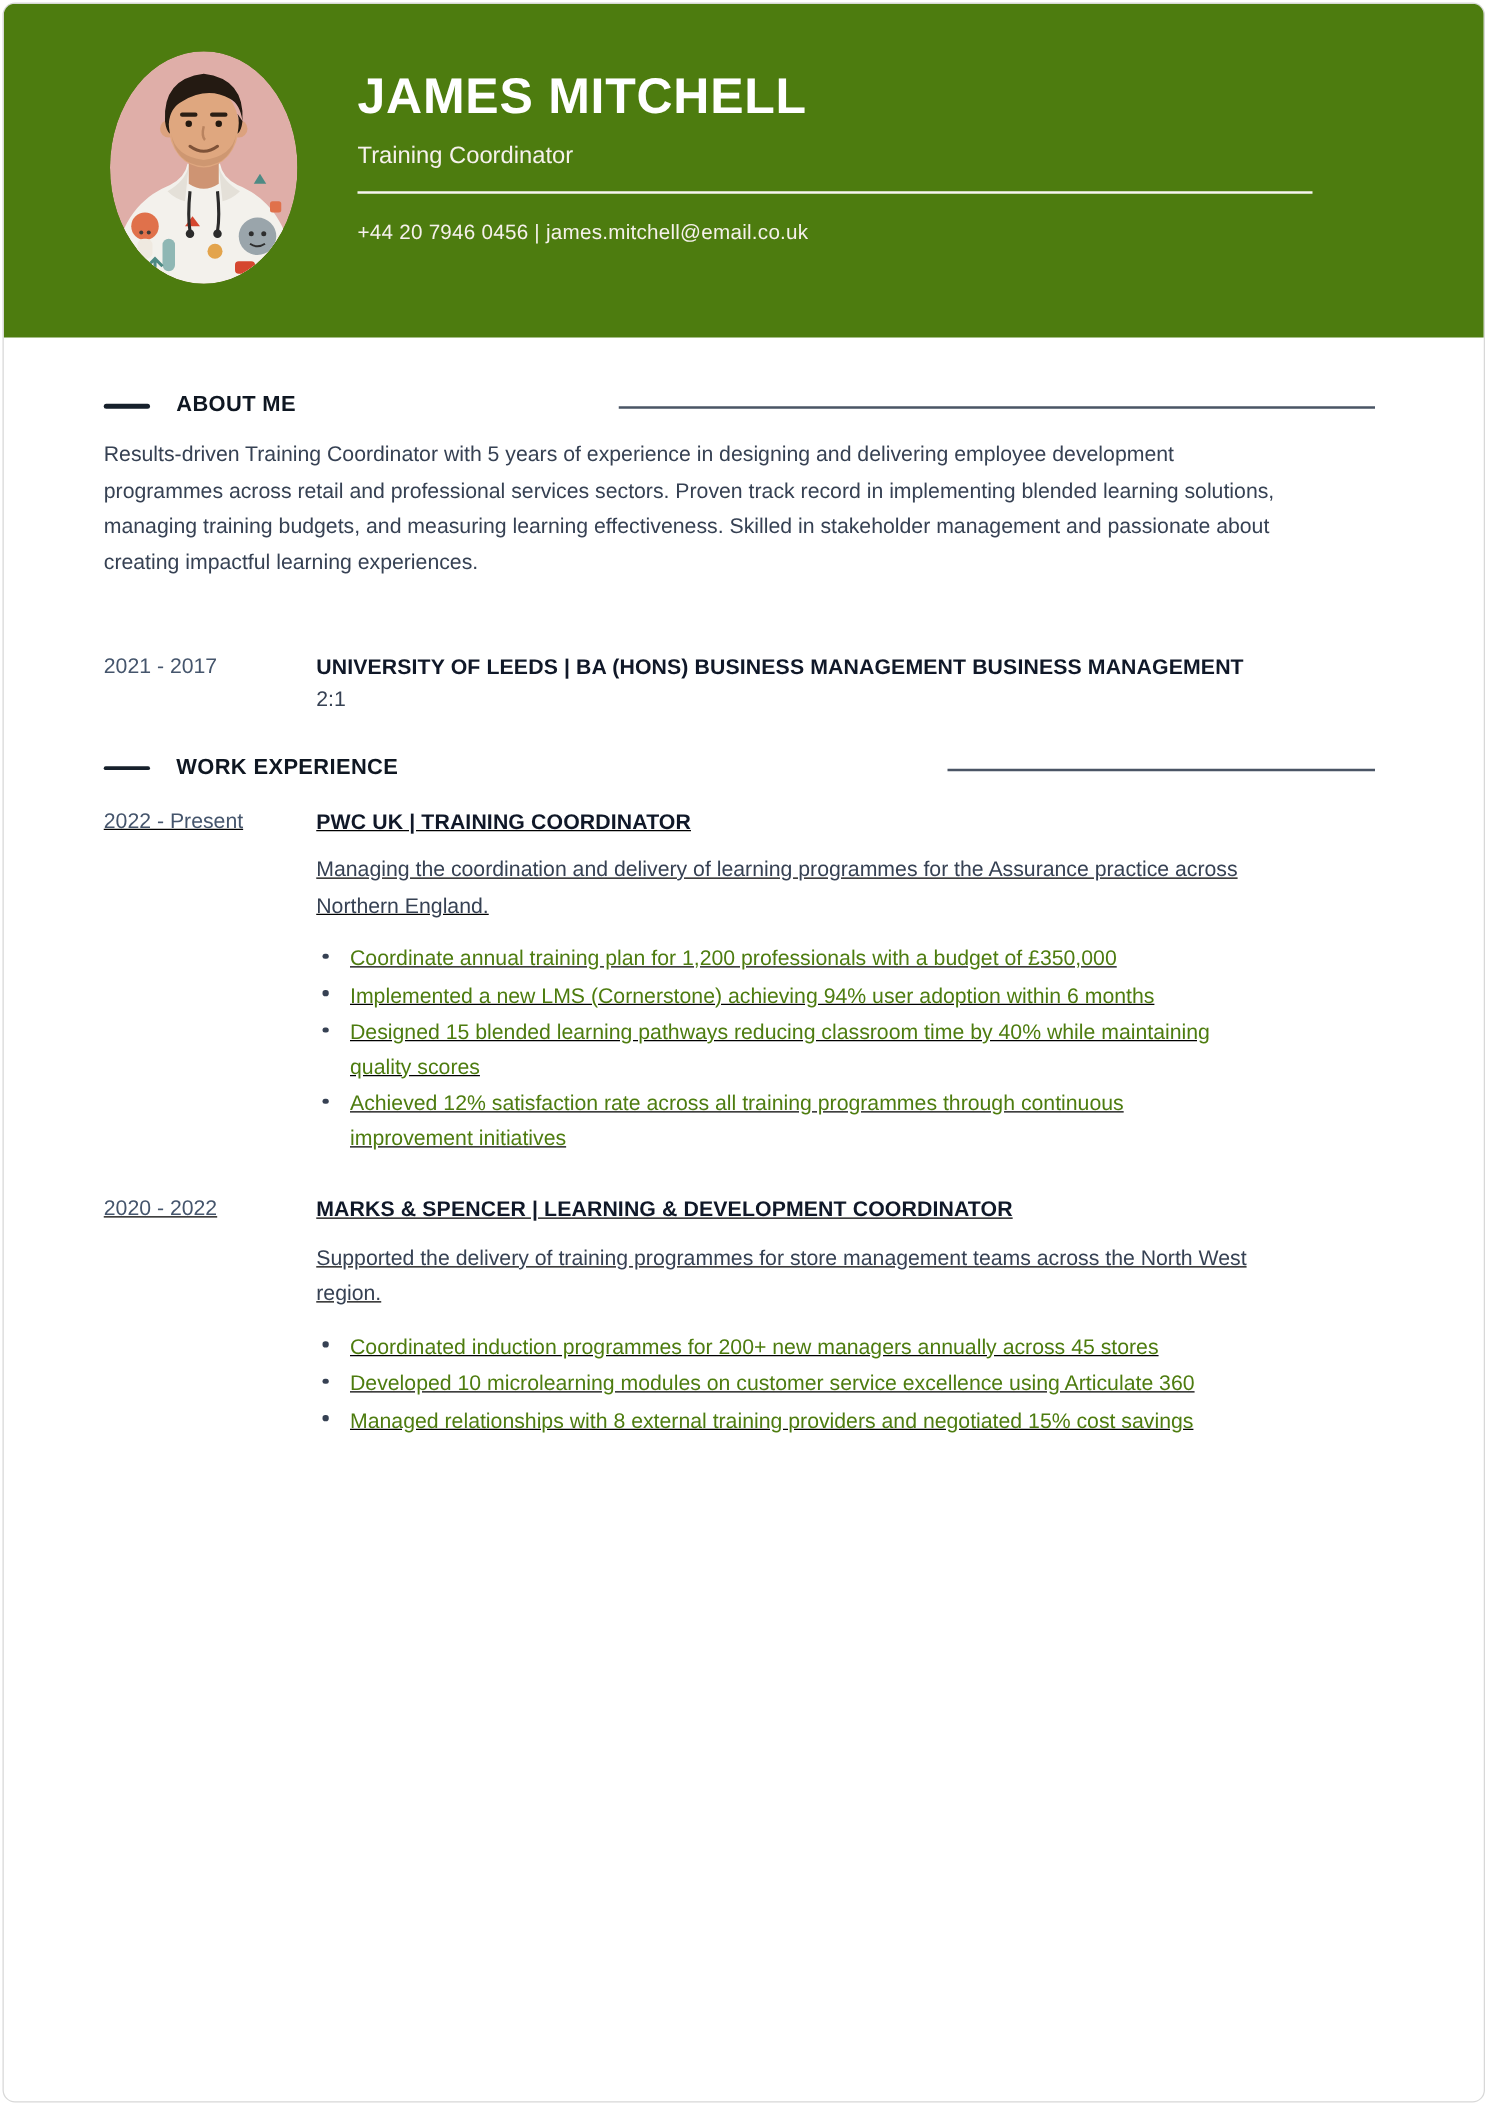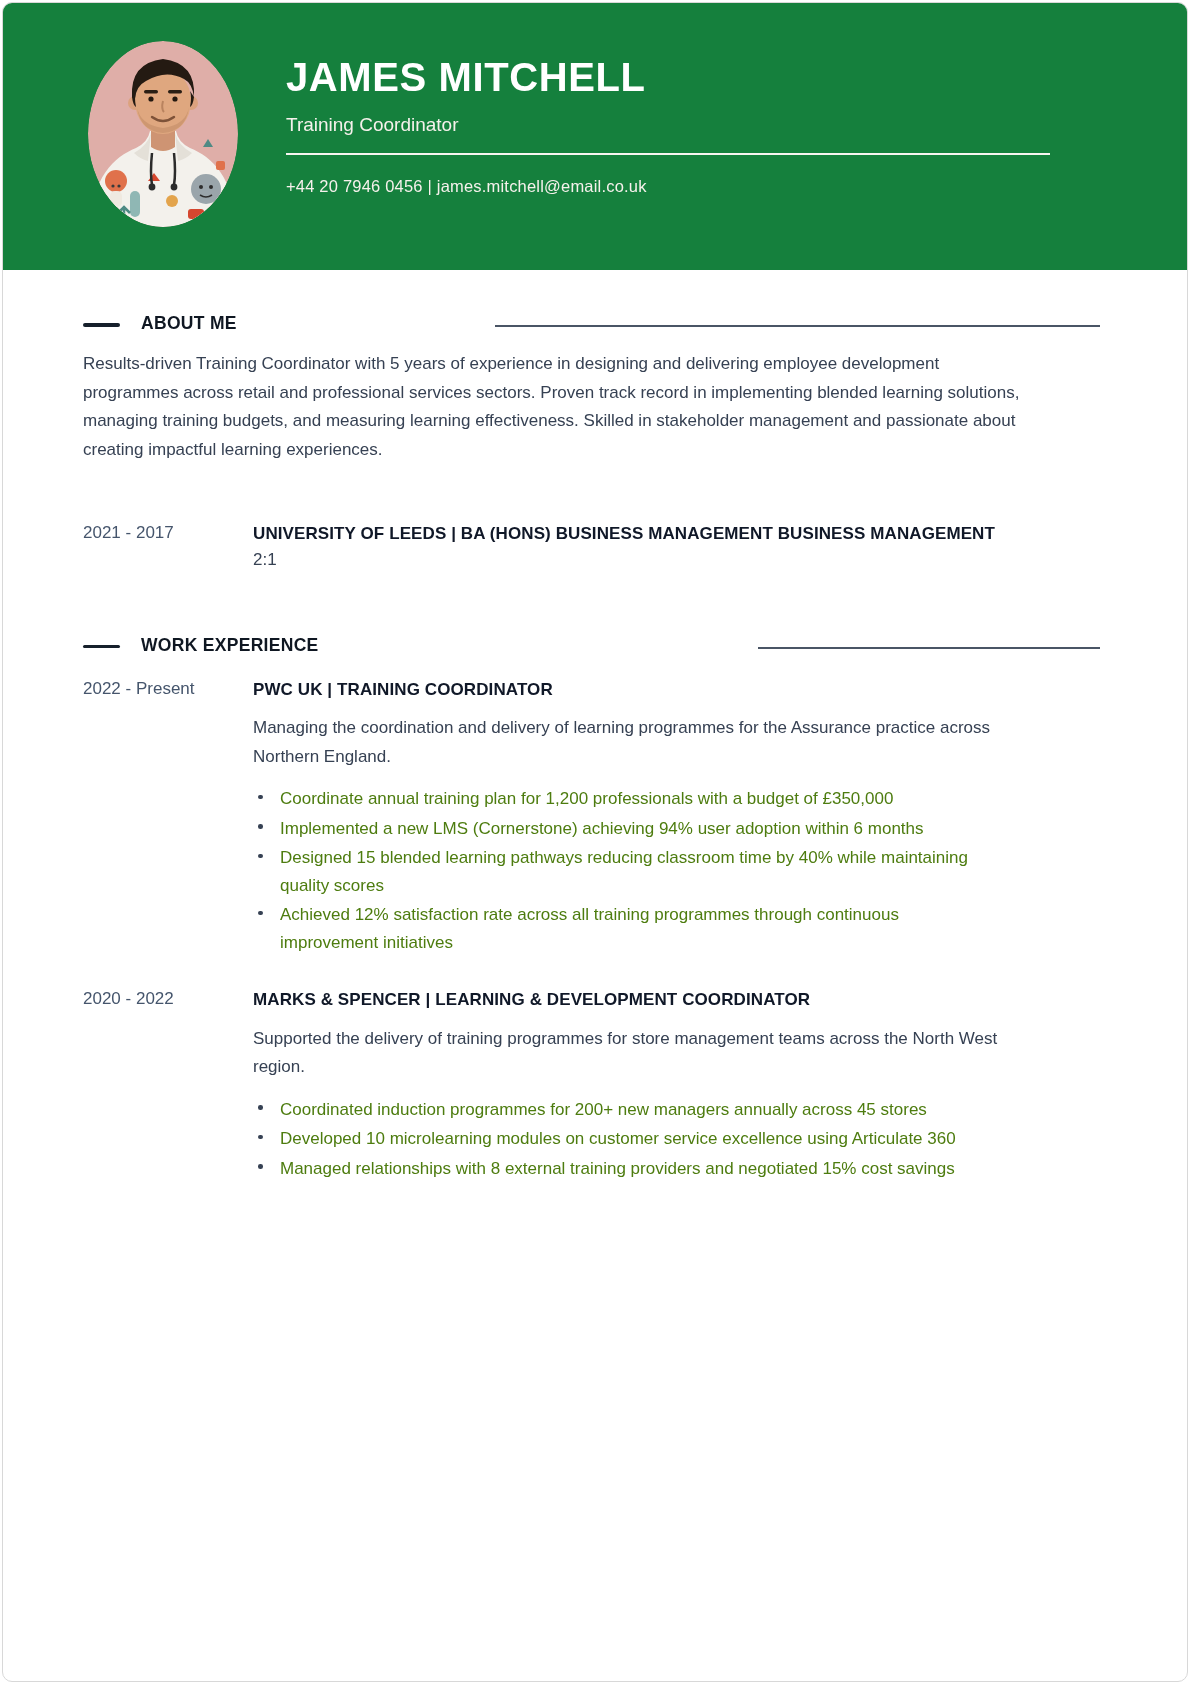--- a/index.html
+++ b/index.html
@@ -1,20 +1,20 @@
 <!DOCTYPE html>
 <html><head>
 <meta charset="utf-8">
 <style>
   * { margin:0; padding:0; box-sizing:border-box; }
   html,body { width:1190px; height:1684px; background:#fff; font-family:"Liberation Sans", sans-serif; }
   .page { position:absolute; inset:2px; background:#ffffff; border:1px solid #d8d8d8; border-radius:10px; overflow:hidden; }
 
   
-  .header { height:267px; background:#15803d; display:flex; align-items:flex-start; }
+  .header { height:267px; background:#4d7c0f; display:flex; align-items:flex-start; }
   .photo-wrap { margin:38px 0 0 85px; width:150px; height:186px; border-radius:50%; overflow:hidden; flex:0 0 auto; }
   .photo-wrap svg { display:block; width:100%; height:100%; }
   .header-text { margin:52px 0 0 48px; width:764px; }
   .name { color:#ffffff; font-size:40px; font-weight:800; letter-spacing:0.6px; line-height:1.1; }
   .subtitle { margin-top:15px; color:#f6f1ec; font-size:19px; }
   .header-rule { margin-top:17px; width:100%; height:2px; background:#f8f5f1; }
   .contact { margin-top:22px; color:#f6f1ec; font-size:16.5px; letter-spacing:0.2px; }
 
   
   main { padding:0 80px; }
@@ -23,21 +23,21 @@
   .sec-head h2 { position:absolute; left:58px; top:1px; font-size:17.5px; font-weight:800; color:#0f1722; letter-spacing:0.3px; }
   .rule { position:absolute; top:13px; height:2px; background:#4a5565; right:7px; }
   .rule-about { left:412px; }
   .rule-education { left:448px; }
   .rule-work { left:675px; }
 
   .sec-about { margin-top:42px; }
   .about-text { margin-top:12px; max-width:952px; font-size:17px; line-height:28.5px; color:#364153; }
 
   .sec-education { margin-top:58px; }
-  .sec-work { margin-top:64px; }
+  .sec-work { margin-top:32px;text-decoration:underline; }
   .entries { margin-top:26px; }
   .sec-work .entries { margin-top:18px; }
   .entry { display:grid; grid-template-columns:170px 1fr; max-width:985px; }
   .entry + .entry { margin-top:42px; }
   .sec-work .entry + .entry { margin-top:30px; }
   .dates { font-size:17px; color:#45556c; padding-top:1px; }
   .entry-title { font-size:17px; font-weight:700; color:#101828; line-height:24.5px; letter-spacing:0.1px; }
   .grade { font-size:17px; color:#364153; }
   .grade-spaced { margin-top:26px; }
   .grade-tight { margin-top:3px; }

